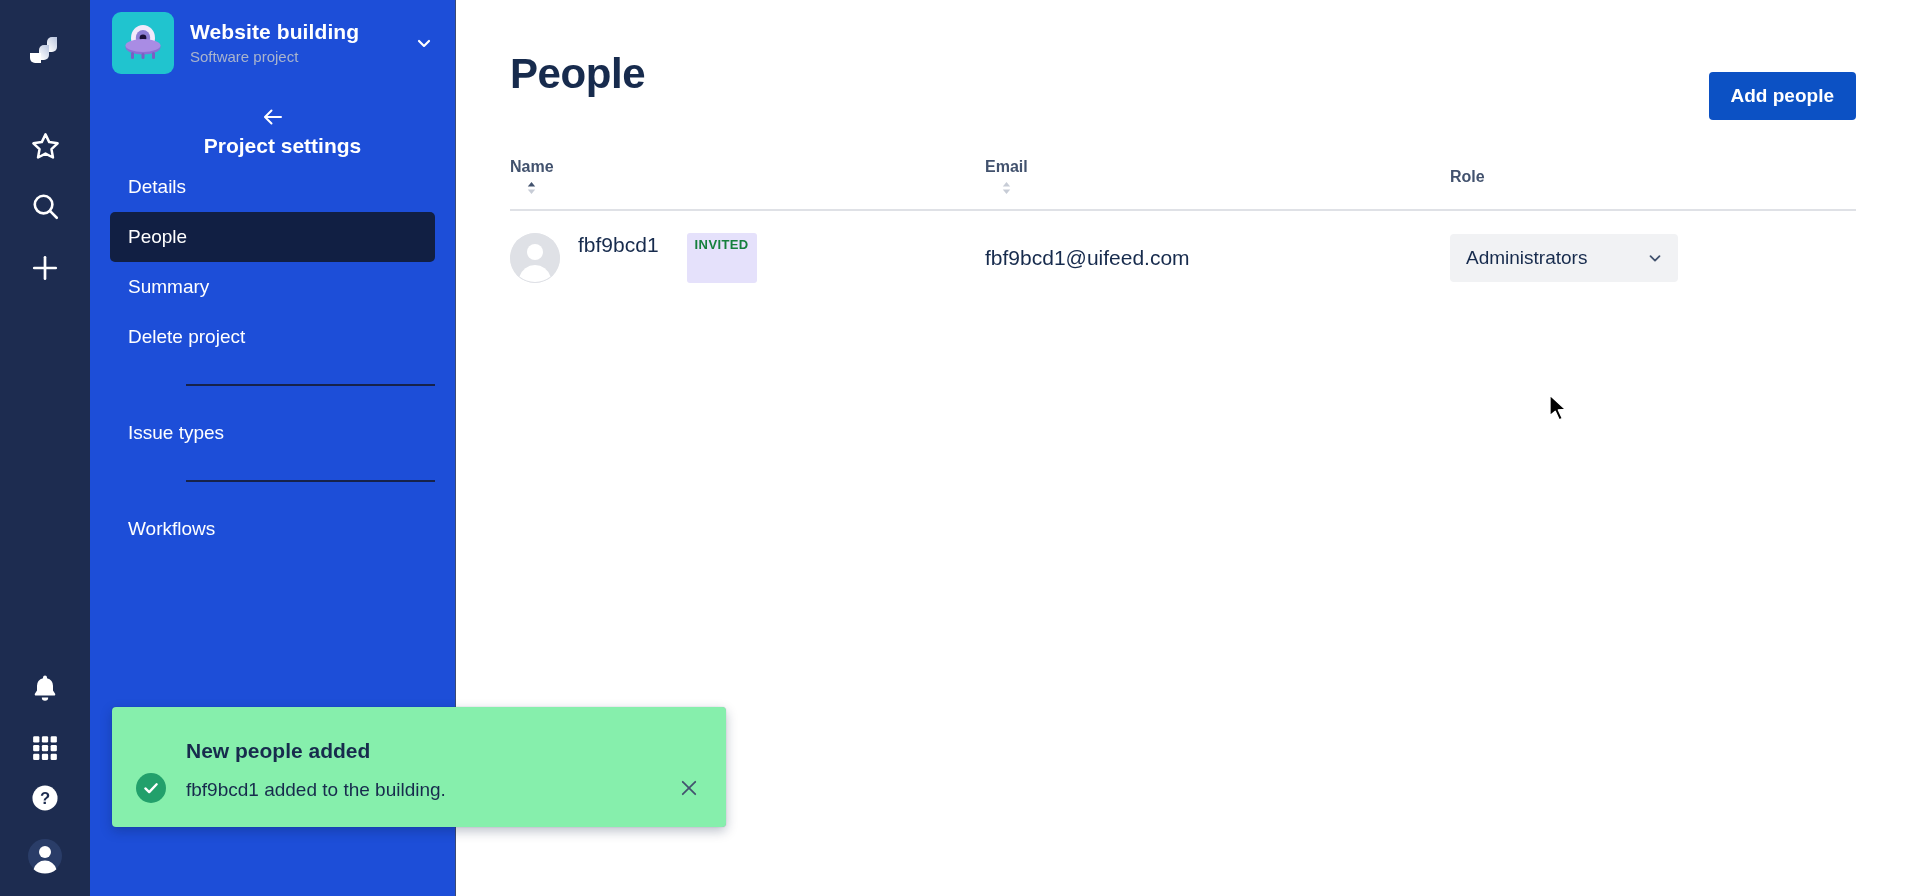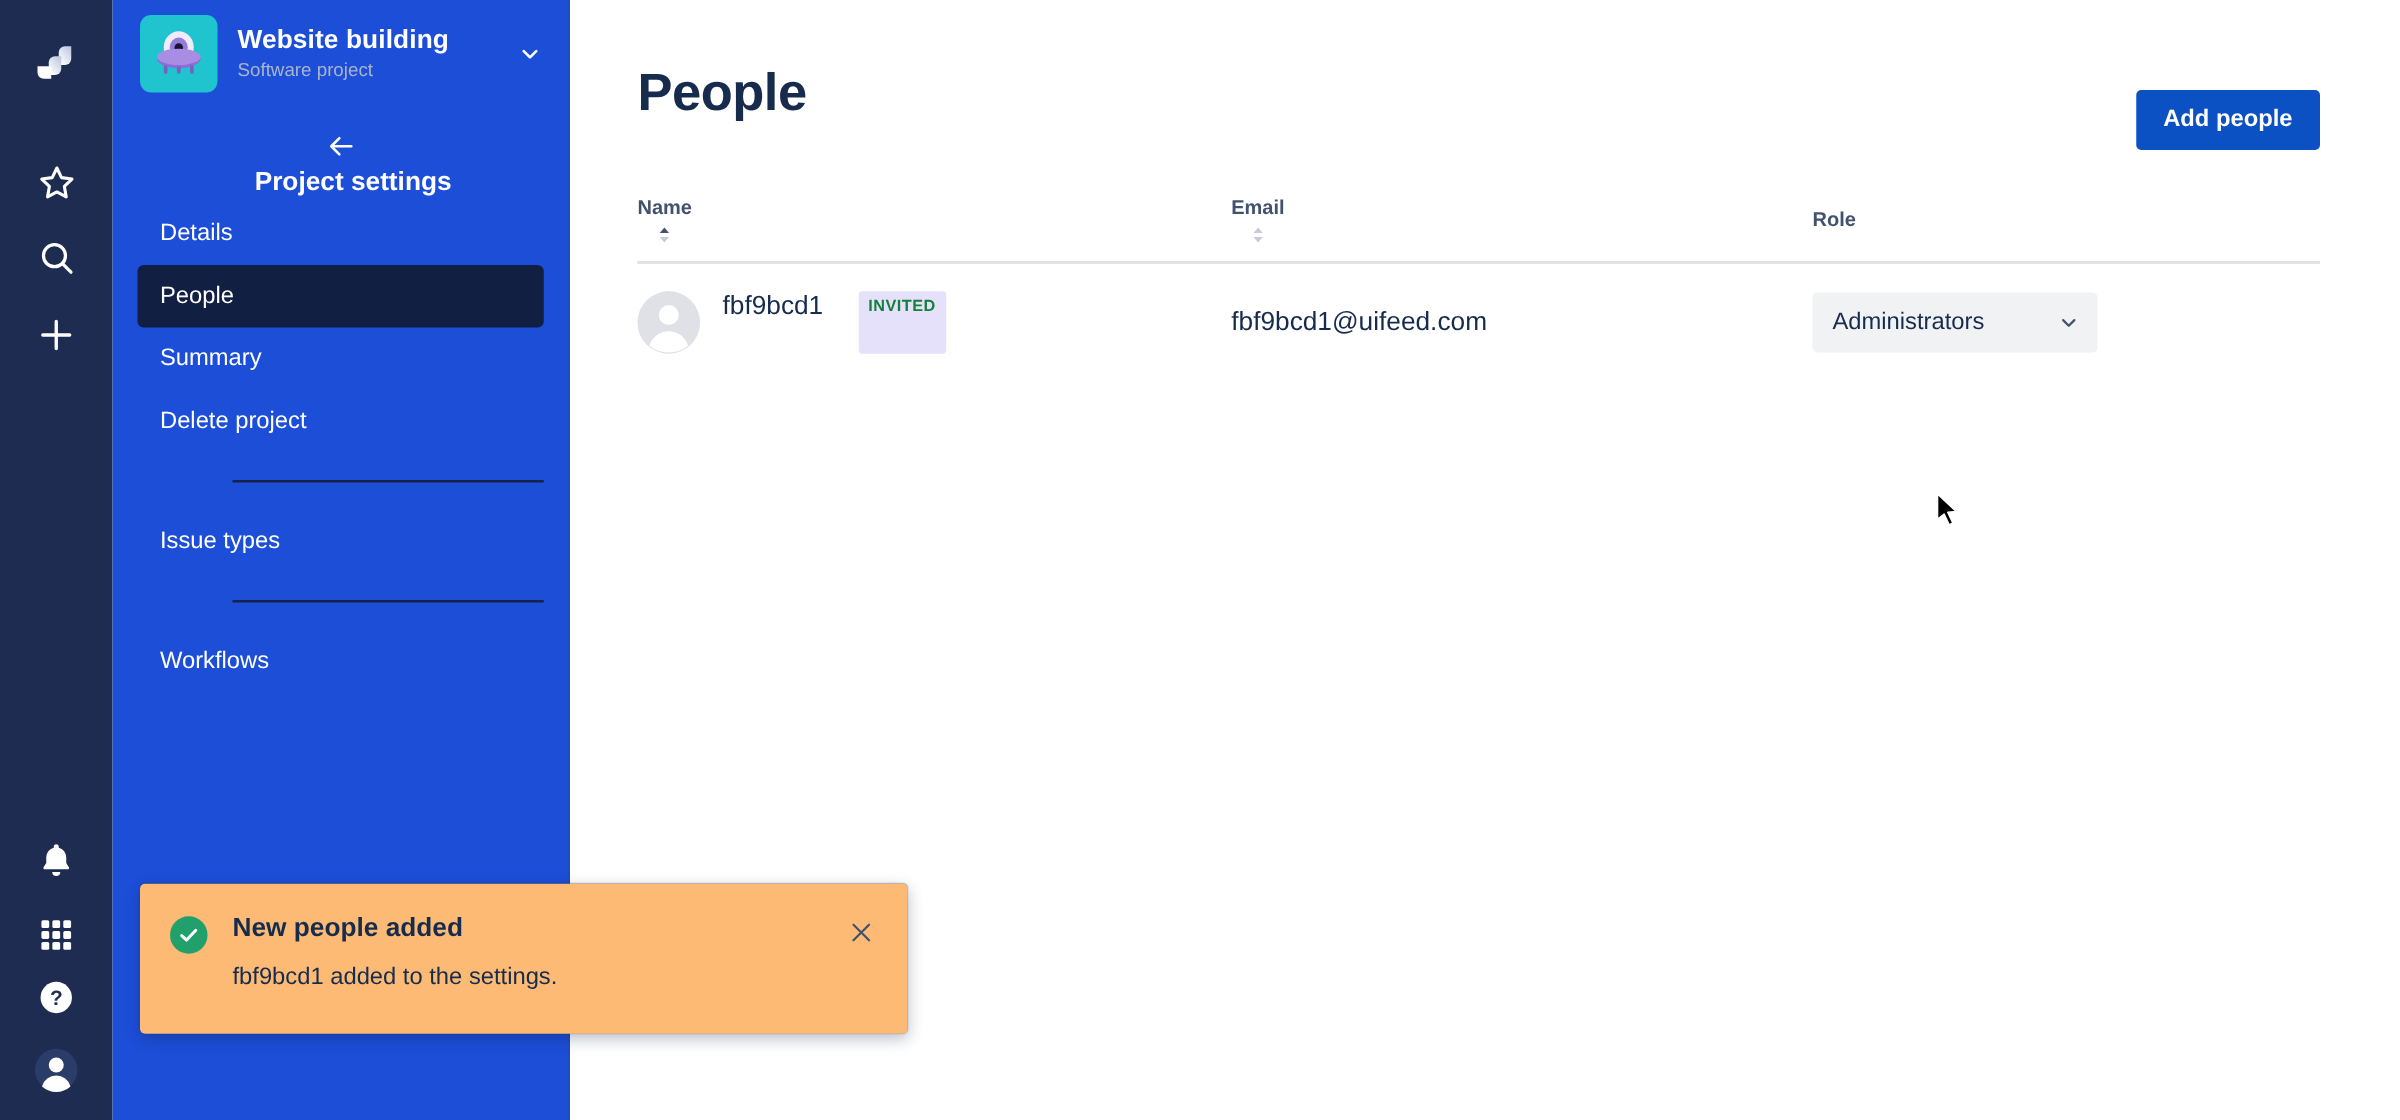--- a/index.html
+++ b/index.html
@@ -151,24 +151,24 @@
     background:#f1f2f4; border:none; border-radius:4px;
     min-width:228px; height:48px; padding:0 14px 0 16px;
     font-size:19px; color:#172b4d; cursor:pointer; gap:22px;
   }
   .role-select .chev { display:flex; align-items:center; color:#42526e; }
 
   
   .toast {
     position:absolute; left:112px; top:707px;
     width:614px; min-height:120px;
-    background:#fdba74; border-radius:4px;
+    background:#86efac; border-radius:4px;
     box-shadow:0 4px 12px rgba(9,30,66,.28), 0 0 1px rgba(9,30,66,.35);
     padding:22px 22px 24px 24px;
-    display:flex; align-items:flex-start; z-index:40;
+    display:flex; align-items:flex-end; z-index:40;
   }
   .toast-ico {
     width:30px; height:30px; border-radius:50%; background:#22a06b;
     flex:0 0 30px; display:flex; align-items:center; justify-content:center;
     margin-top:4px;
   }
   .toast-body { flex:1 1 auto; margin-left:20px; min-width:0; }
   .toast-title {
     font-size:21px; font-weight:bold; color:#172b4d; line-height:1.3;
   }
@@ -414,21 +414,21 @@
   </main>
 
   <div class="toast">
     <span class="toast-ico">
       <svg width="18" height="18" viewBox="0 0 24 24" fill="none" stroke="#ffffff" stroke-width="3.2" stroke-linecap="round" stroke-linejoin="round">
         <polyline points="4.5,12.6 9.6,17.4 19.5,7"></polyline>
       </svg>
     </span>
     <div class="toast-body">
       <div class="toast-title">New people added</div>
-      <div class="toast-text">fbf9bcd1 added to the settings.</div>
+      <div class="toast-text">fbf9bcd1 added to the building.</div>
     </div>
     <span class="toast-close">
       <svg width="22" height="22" viewBox="0 0 24 24" fill="none" stroke="#42526e" stroke-width="1.9" stroke-linecap="round">
         <line x1="5.2" y1="5.2" x2="18.8" y2="18.8"></line>
           <line x1="18.8" y1="5.2" x2="5.2" y2="18.8"></line>
       </svg>
     </span>
   </div>
 
 </div>

